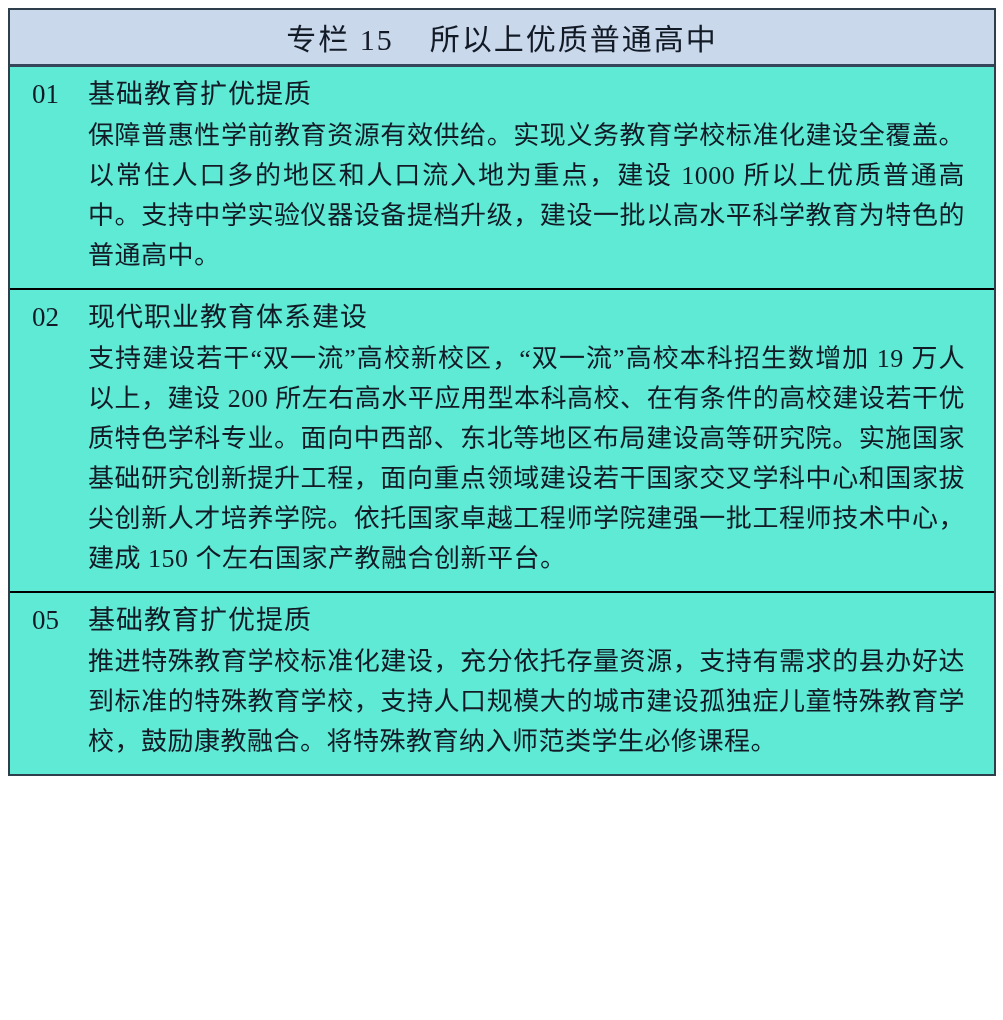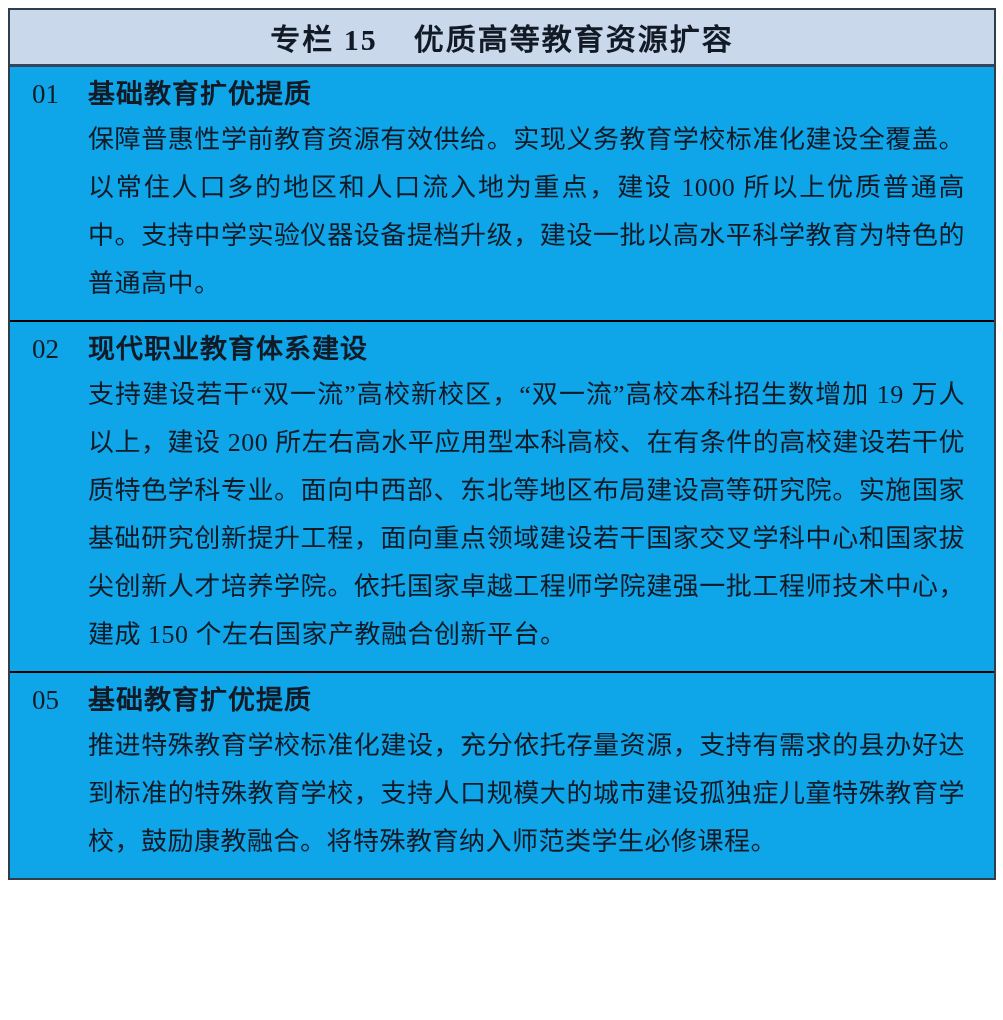--- a/index.html
+++ b/index.html
@@ -16,63 +16,63 @@
   }
   .panel-header {
     height: 54px;
     background: #cad8ec;
     border-bottom: 3px solid #36465a;
     display: flex;
     align-items: center;
     justify-content: center;
     gap: 36px;
     font-size: 30px;
-    font-weight: bold;
+    font-weight: normal;
     letter-spacing: 2px;
   }
   .sec {
-    background: #0ea5e9;
+    background: #5eead4;
     padding: 7px 26px 12px 22px;
   }
   .sec + .sec {
     border-top: 2px solid #000000;
   }
   .sec-head {
     display: flex;
     align-items: baseline;
     font-size: 27px;
     line-height: 40px;
     margin-bottom: 2px;
   }
   .sec-num {
     flex: 0 0 56px;
     width: 56px;
     font-weight: normal;
   }
   .sec-title {
-    font-weight: bold;
+    font-weight: normal;
     letter-spacing: 1px;
   }
   .sec-body {
     margin: 0 3px 0 56px;
     font-size: 26px;
-    line-height: 48px;
+    line-height: 40px;
     text-align: justify;
     text-justify: inter-ideograph;
     letter-spacing: 0.5px;
   }
 </style>
 </head>
 <body>
 
 <div class="panel">
 
   <div class="panel-header">
     <span>专栏 15</span>
-    <span>优质高等教育资源扩容</span>
+    <span>所以上优质普通高中</span>
   </div>
 
   <section class="sec">
     <div class="sec-head">
       <span class="sec-num">01</span>
       <span class="sec-title">基础教育扩优提质</span>
     </div>
     <p class="sec-body">保障普惠性学前教育资源有效供给。实现义务教育学校标准化建设全覆盖。以常住人口多的地区和人口流入地为重点，建设 1000 所以上优质普通高中。支持中学实验仪器设备提档升级，建设一批以高水平科学教育为特色的普通高中。</p>
   </section>
 

